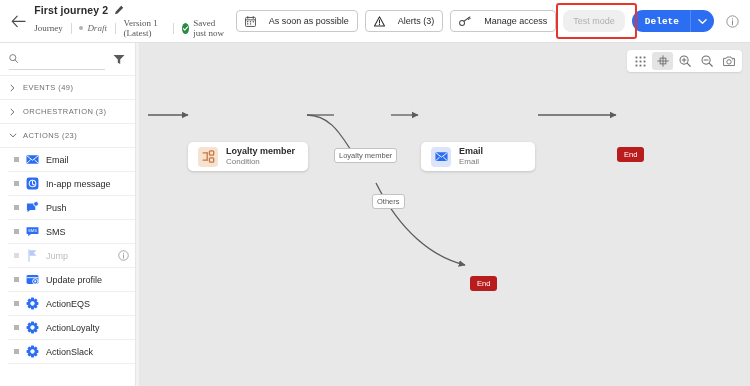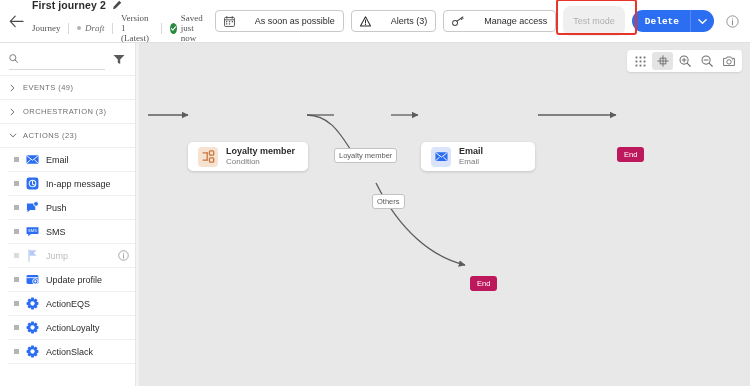--- a/index.html
+++ b/index.html
@@ -35,27 +35,27 @@
   .meta-item:first-child { padding-left: 0; }
   .meta-sep { width: 1px; height: 11px; background: #d8d8d8; }
   .dot-gray { width: 4px; height: 4px; border-radius: 50%; background: #b3b3b3; display: inline-block; }
   .draft-text { font-style: italic; color: #6b6b6b; }
   .check-badge { width: 11px; height: 11px; border-radius: 50%; background: #2a8a3e; display: inline-flex; align-items: center; justify-content: center; }
   .check-badge svg { display:block; }
 
   .header-right { margin-left: auto; display: flex; align-items: center; gap: 7px; padding-right: 8px; }
   .hbtn {
     height: 22px; border: 1px solid #c9c9c9; border-radius: 4px;
-    background: #fff; display: flex; align-items: center; gap: 20px;
+    background: #fff; display: flex; align-items: center; gap: 13px;
     padding: 0 8px; font-size: 9px; color: #2b2b2b; cursor: pointer; white-space: nowrap;
   }
   .hbtn svg { display: block; flex: none; }
   .testmode-wrap { position: relative; display: flex; align-items: center; }
   .testmode {
-    height: 30px; border-radius: 8px; background: #efefef; color: #b0b0b0;
+    height: 22px; border-radius: 8px; background: #efefef; color: #b0b0b0;
     display: flex; align-items: center; padding: 0 10px; font-size: 9px;
     cursor: default; white-space: nowrap;
   }
   .annot-box {
     position: absolute; left: -7px; top: -7px; width: 81px; height: 36px;
     border: 2px solid #e8352b; border-radius: 3px; pointer-events: none;
   }
   .delete-group { display: flex; align-items: center; font-family: Liberation Mono, monospace; }
   .delete-btn {
     height: 22px; background: #2c6ef2; color: #fff; font-size: 9.5px; font-weight: bold;
@@ -137,21 +137,21 @@
   .node-icon.email { background: #dbe4fb; }
   .node-text { display: flex; flex-direction: column; gap: 1px; }
   .node-title { font-size: 9px; font-weight: bold; color: #2b2b2b; line-height: 1.1; }
   .node-sub { font-size: 8px; color: #7a7a7a; line-height: 1.1; }
 
   .edge-label {
     position: absolute; background: #fff; border: 1px solid #c2c2c2; border-radius: 3px;
     font-size: 7.5px; color: #5a5a5a; padding: 2px 4px; white-space: nowrap; z-index: 4; cursor: pointer;
   }
   .end-node {
-    position: absolute; background: #be185d; border-radius: 3px;
+    position: absolute; background: #b91c1c; border-radius: 3px;
     font-size: 7.5px; color: #ffffff; padding: 3px 7px; z-index: 4; cursor: pointer;
   }
 </style>
 </head>
 <body>
 
 <div class="app">
 
   <div class="header">
     <div class="back-btn">

